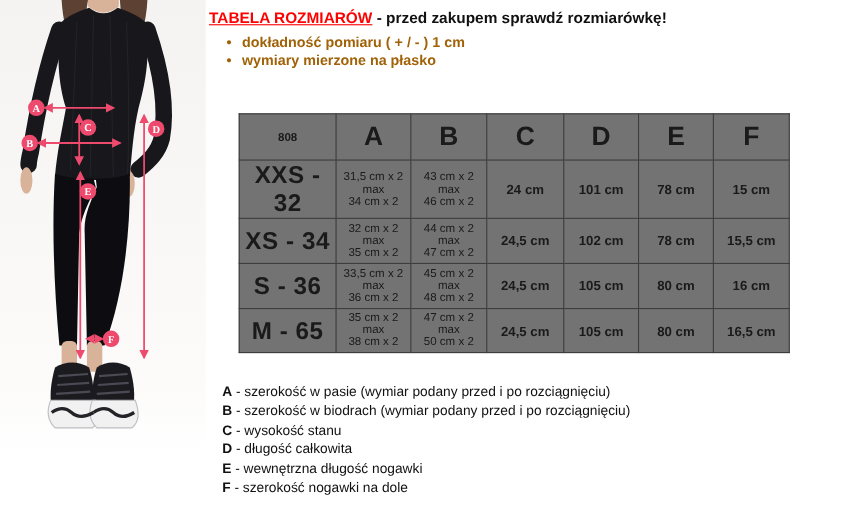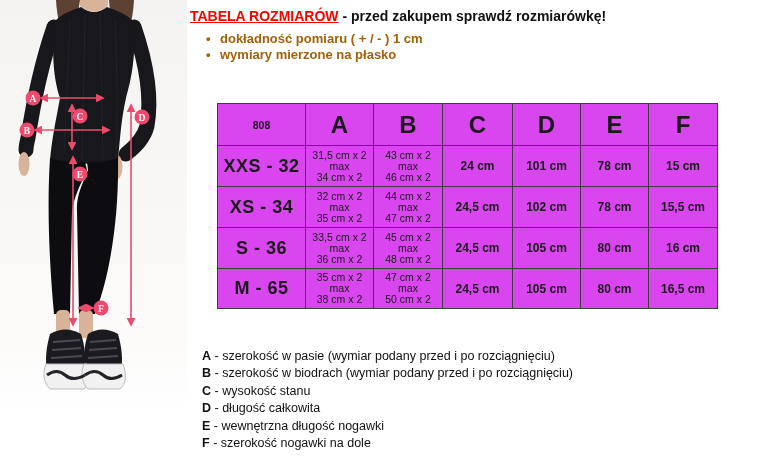--- a/index.html
+++ b/index.html
@@ -14,32 +14,32 @@
   .header-block { position:absolute; left:190px; top:7px; width:570px; }
   .title-line { font-size:14px; font-weight:bold; color:#111; line-height:18px; white-space:nowrap; }
   .title-red { color:#fe0000; text-decoration:underline;margin-top:20px; }
   .bullets { margin:6px 0 0 16px; }
   .bullet { position:relative; padding-left:14px; font-size:13px; font-weight:bold; color:#a16207; line-height:16px; }
   .bullet::before { content:"•"; position:absolute; left:0; top:0; }
 
   
   table.size-table {
     position:absolute; left:217px; top:103px;
-    border-collapse:collapse; table-layout:fixed; background:#d946ef;
+    border-collapse:collapse; table-layout:fixed; background:#737373;
   }
   table.size-table td {
     border:1px solid #3d3d3d; text-align:center; vertical-align:middle;
     color:#1a1a1a; padding:0;
   }
   tr.head-row { height:42px; }
   tr.data-row { height:41px; }
   tr.data-row:last-child { height:40px; }
   td.model-cell  { font-size:10.5px; font-weight:bold; }
   td.letter-cell { font-size:24px; font-weight:bold; color:#fe0000; }
-  td.size-cell   { font-size:18px; font-weight:bold; color:#0202fe; letter-spacing:0.5px; }
+  td.size-cell   { font-size:22px; font-weight:bold; color:#0202fe; letter-spacing:0.5px; }
   td.range-cell  { font-size:10.5px; font-weight:normal; line-height:11px; white-space:pre-line; }
   td.value-cell  { font-size:12px; font-weight:bold; }
 
   
   .legend { position:absolute; left:202px; top:348px; font-size:12.5px; color:#111; }
   .legend-row { line-height:17.4px; white-space:nowrap; }
   .legend-key { font-weight:bold; }
 </style>
 </head>
 <body>

